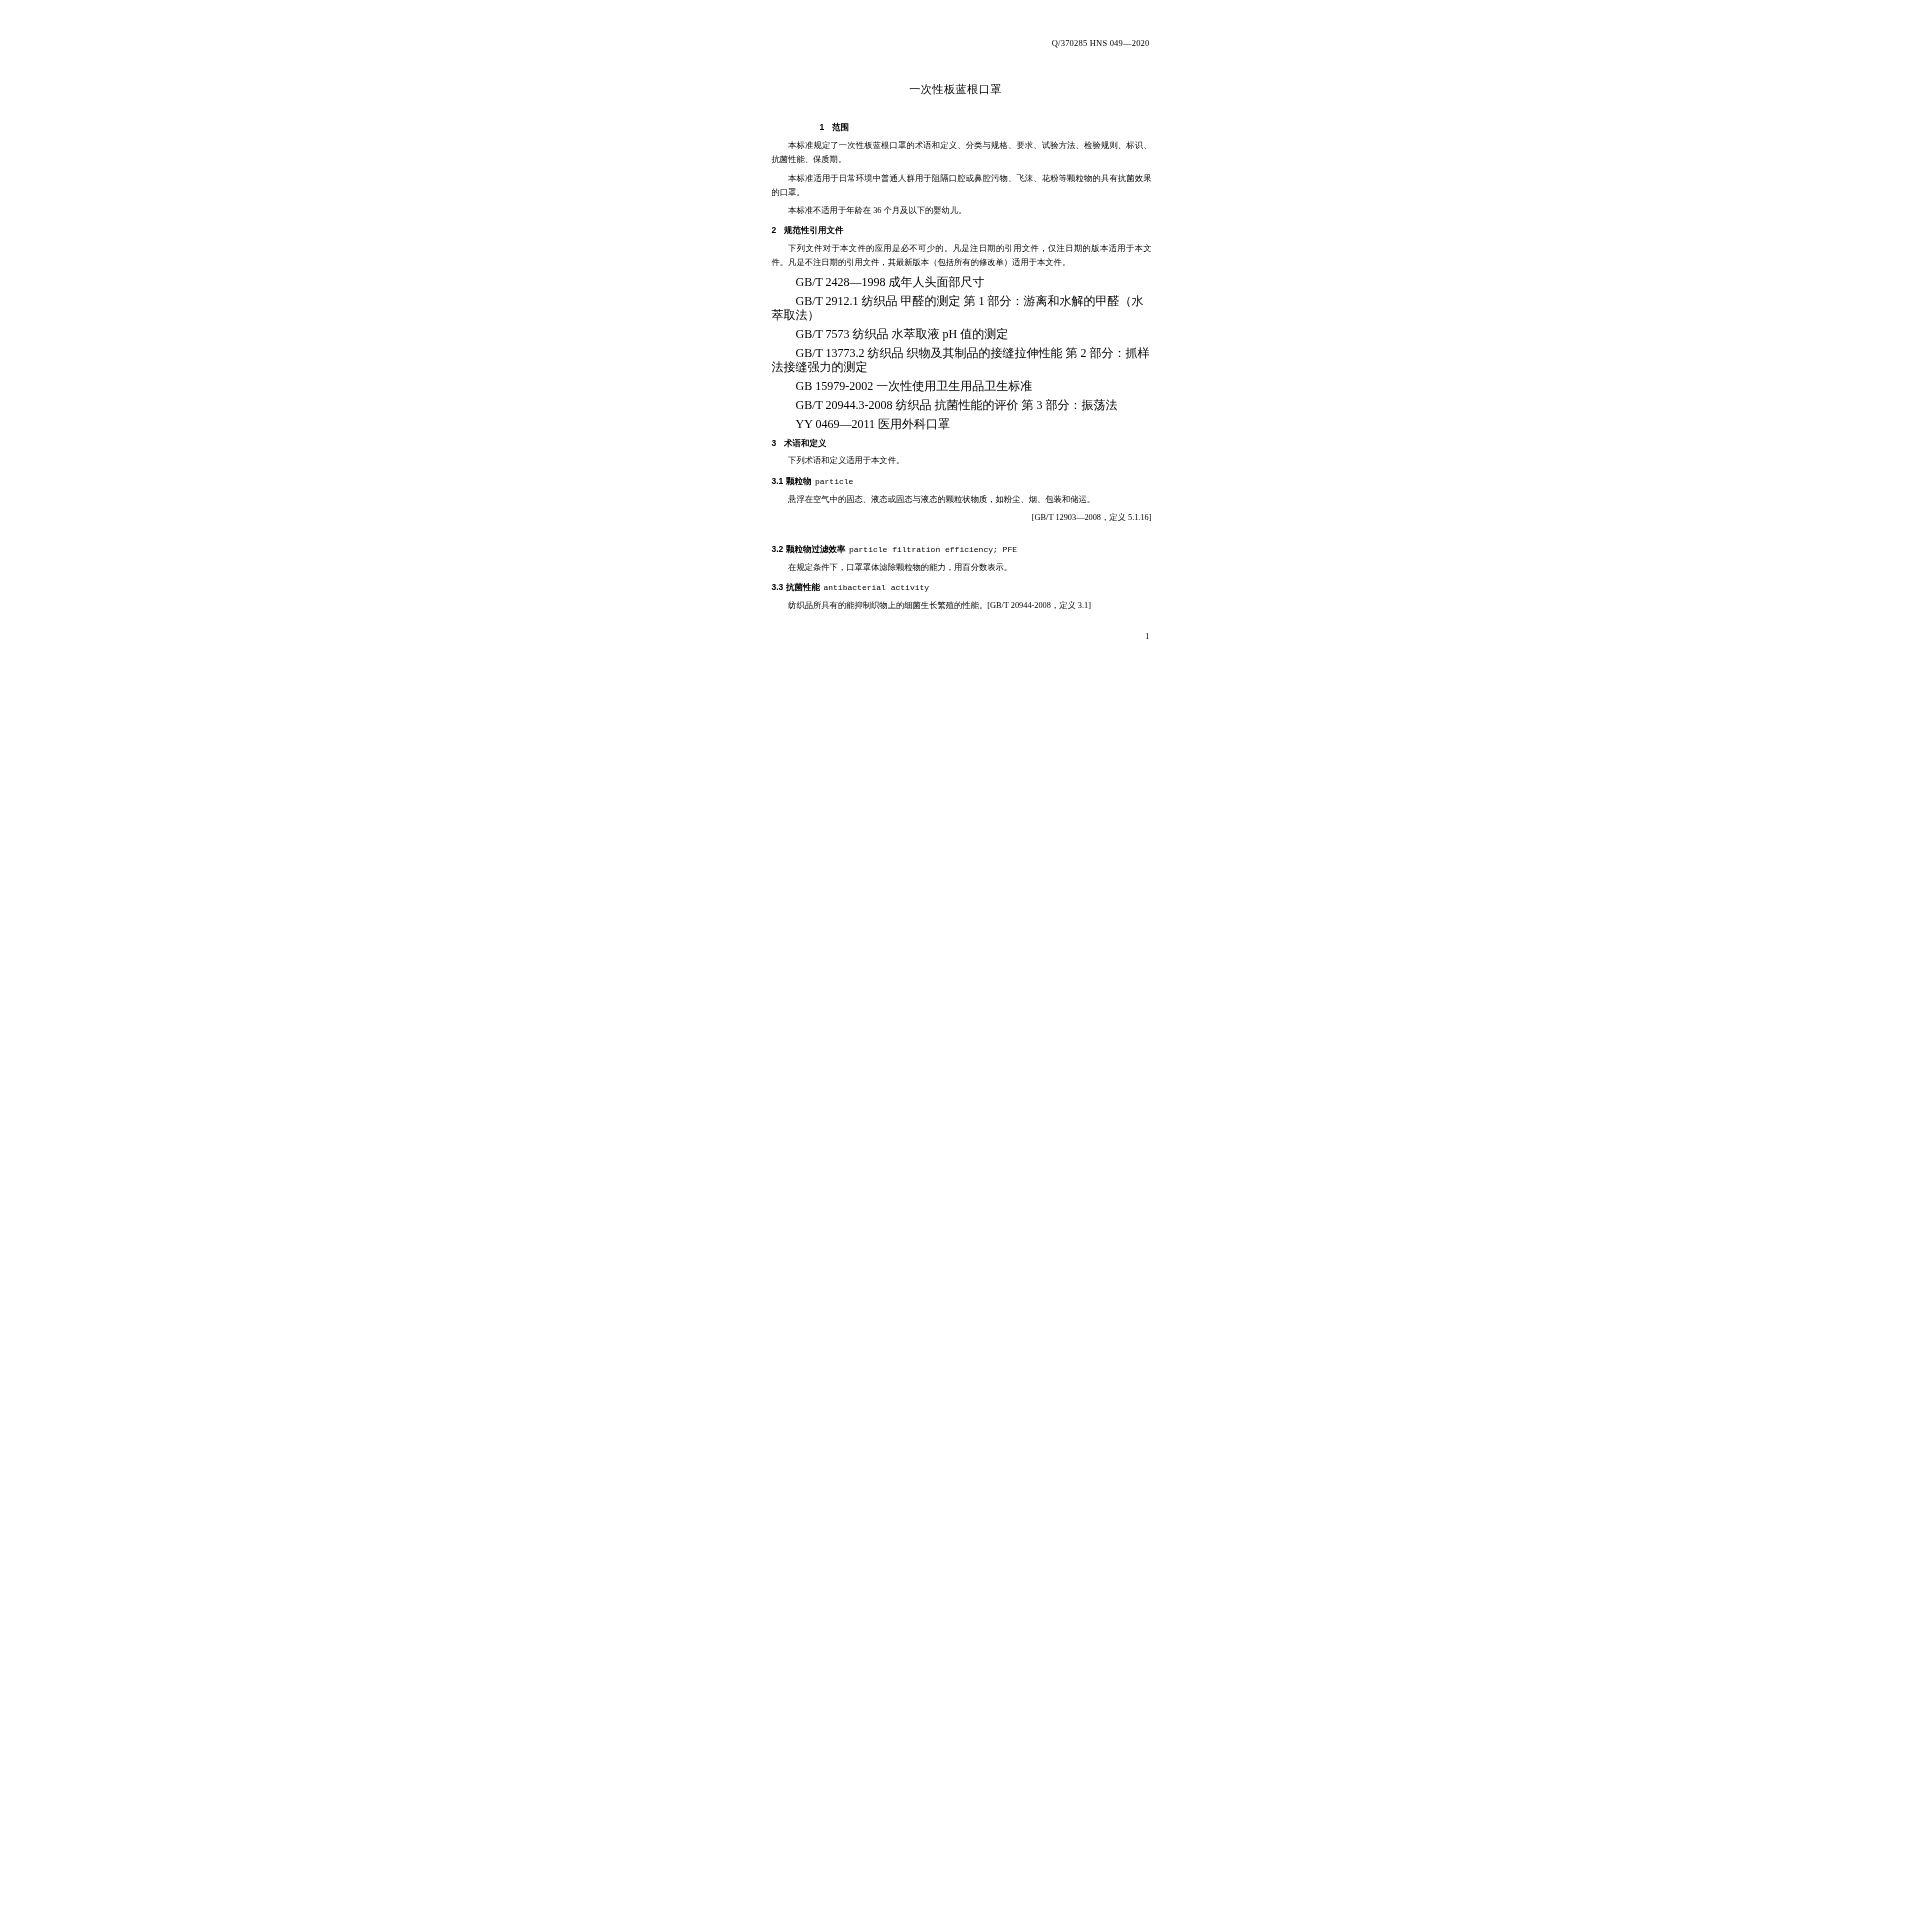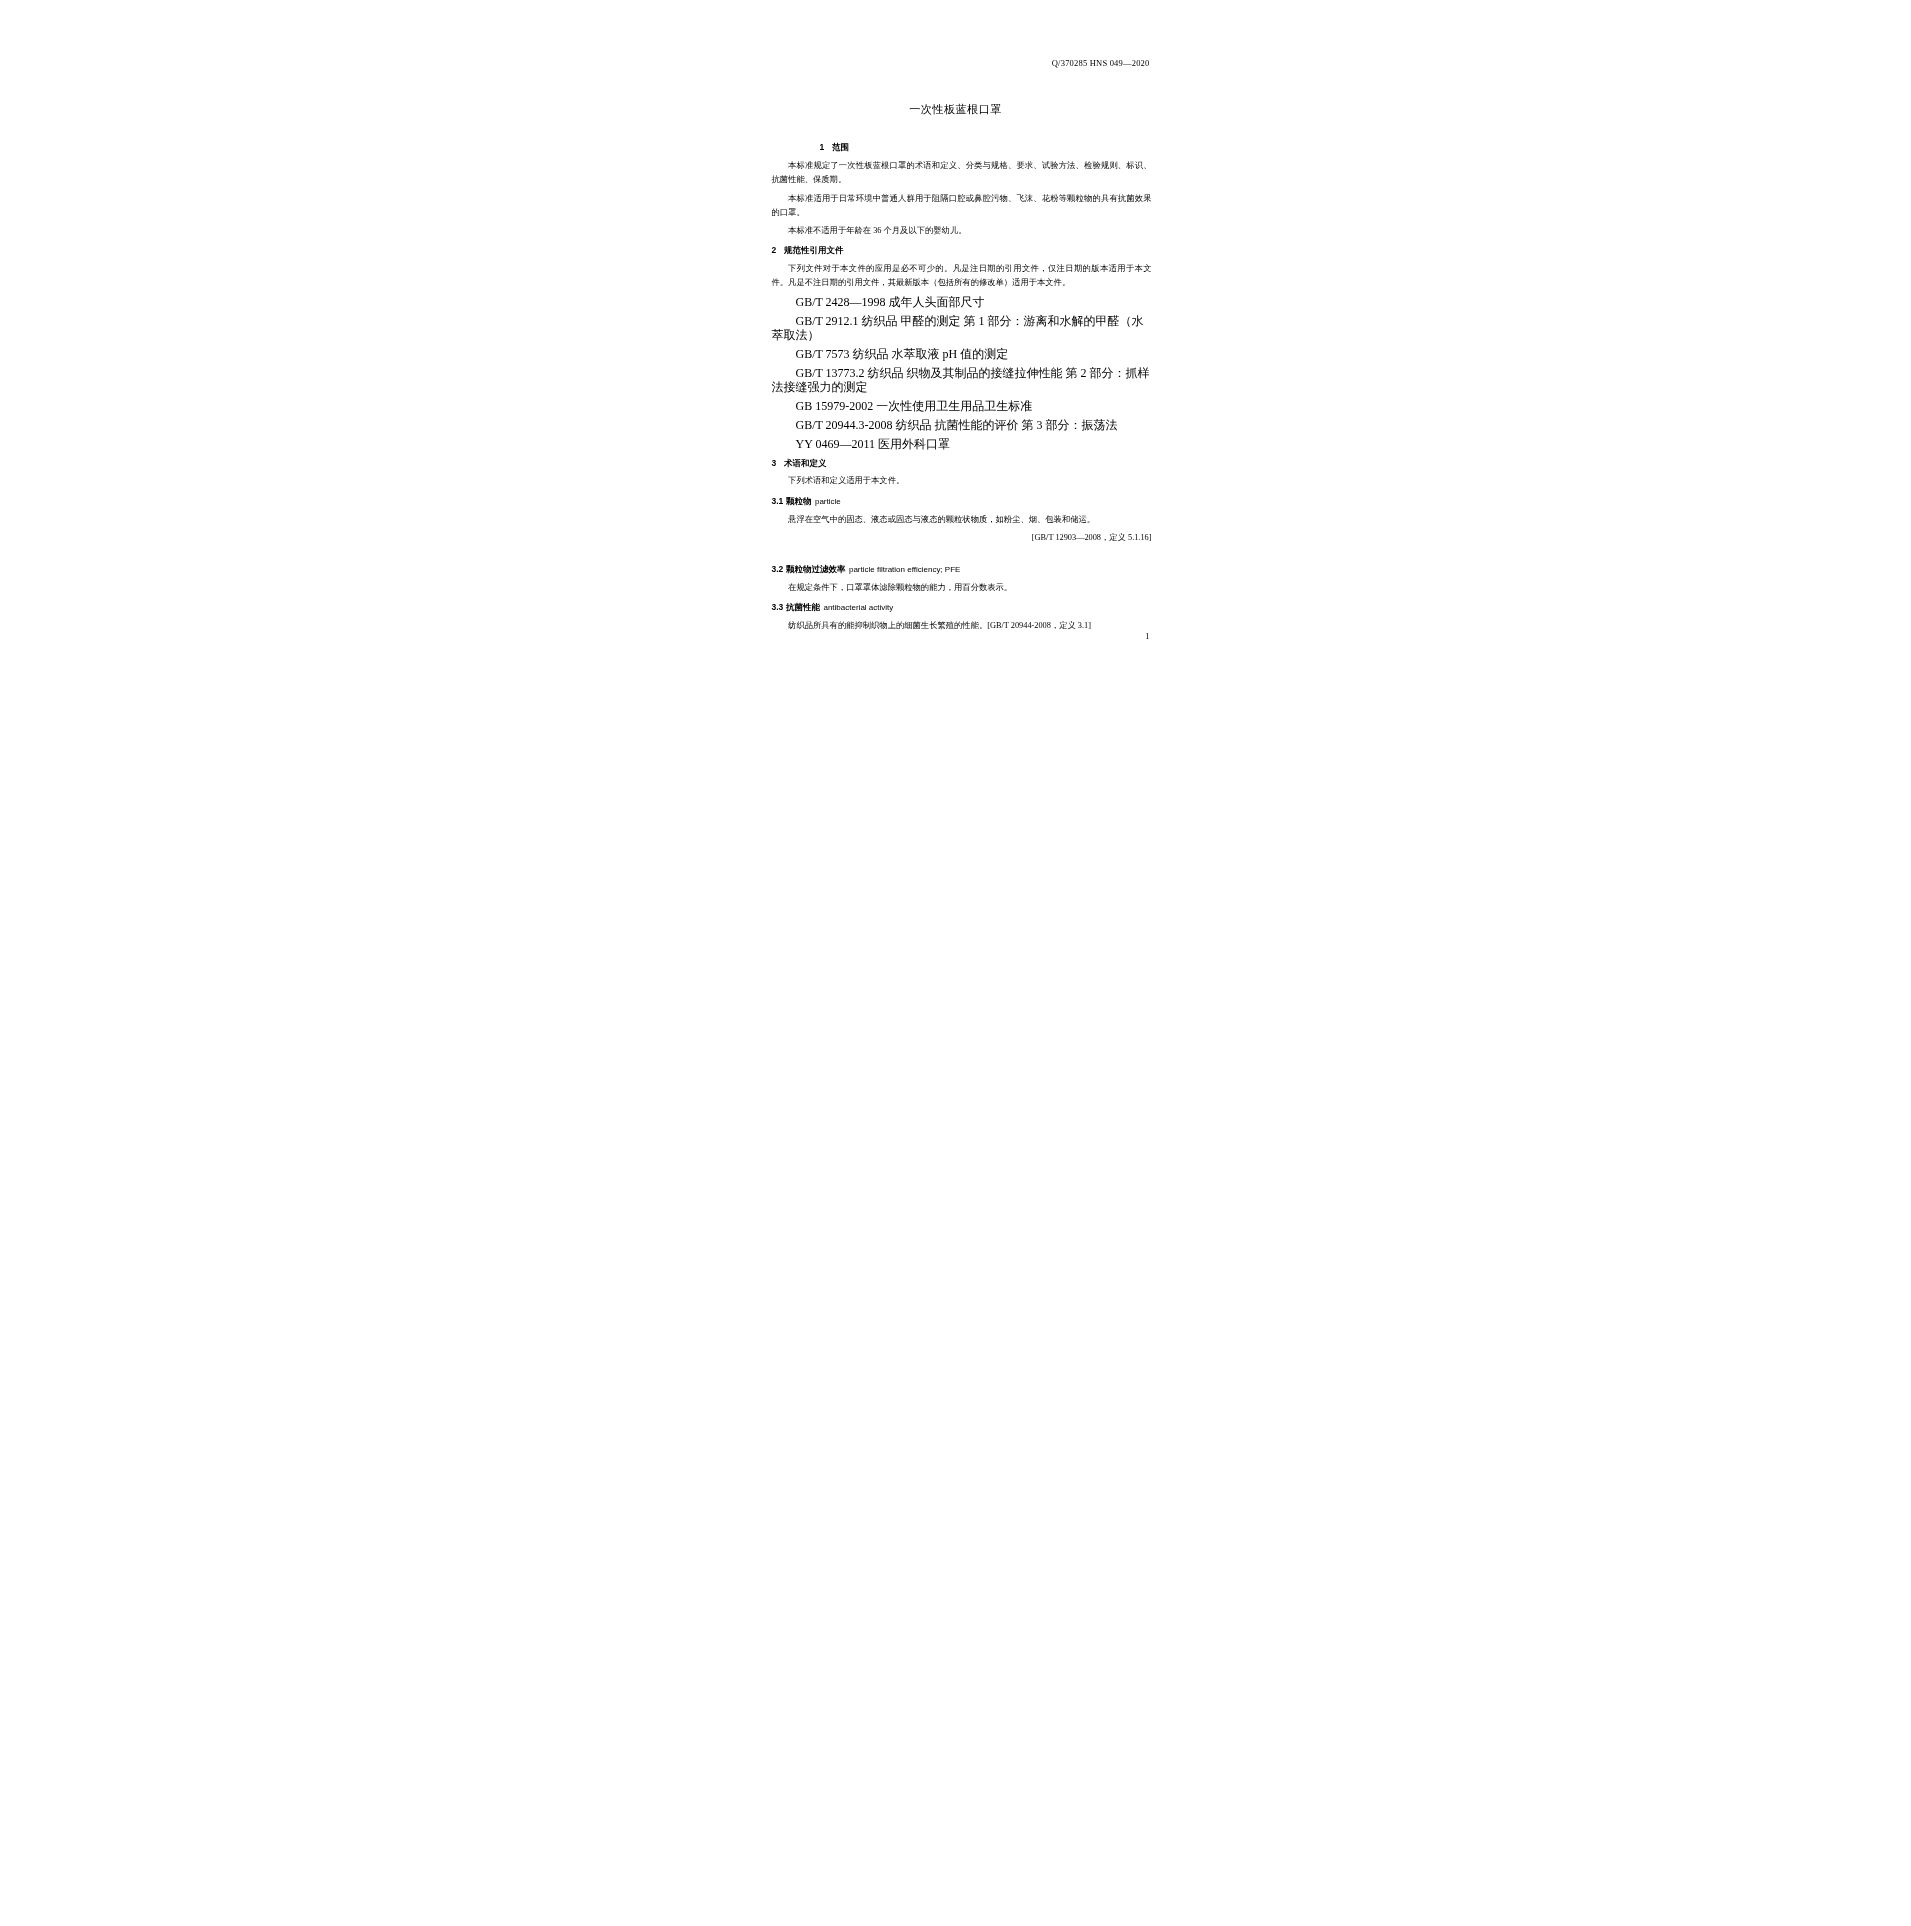--- a/index.html
+++ b/index.html
@@ -8,21 +8,21 @@
     background: #ffffff;
   }
   .page {
     position: relative;
     width: 478px;
     height: 676px;
     margin: 0 auto;
     background: #ffffff;
     color: #000000;
     box-sizing: border-box;
-    padding-top: 58px;
+    padding-top: 38px;
     font-family: "Liberation Serif", "DejaVu Serif", serif;
     overflow: hidden;
   }
   .doc-number {
     text-align: right;
     margin: 0 45px 0 0;
     font-size: 8.5px;
     line-height: 11.6px;
     font-family: "Liberation Serif", "DejaVu Serif", serif;
     letter-spacing: 0.2px;
@@ -64,21 +64,21 @@
   .term-heading {
     margin: 5.4px 0 0 0;
     font-family: "Liberation Sans", "DejaVu Sans", sans-serif;
     font-weight: bold;
     font-size: 8.5px;
     line-height: 14px;
   }
   .term-heading .term-zh { margin-left: 0.3em; }
   .term-heading .term-en {
     margin-left: 0.45em;
-    font-family: Liberation Sans, sans-serif;
+    font-family: Liberation Mono, monospace;
     font-weight: normal;
     font-size: 8px;
     text-align: right;
   }
   .term-def { margin-top: 3.9px; }
   .term-src { margin-top: 4.2px; text-align: right; }
   .sp-lg { margin-top: 5.4px; }
   .sp-xl { margin-top: 17px; }
   .page-footer {
     position: absolute;

